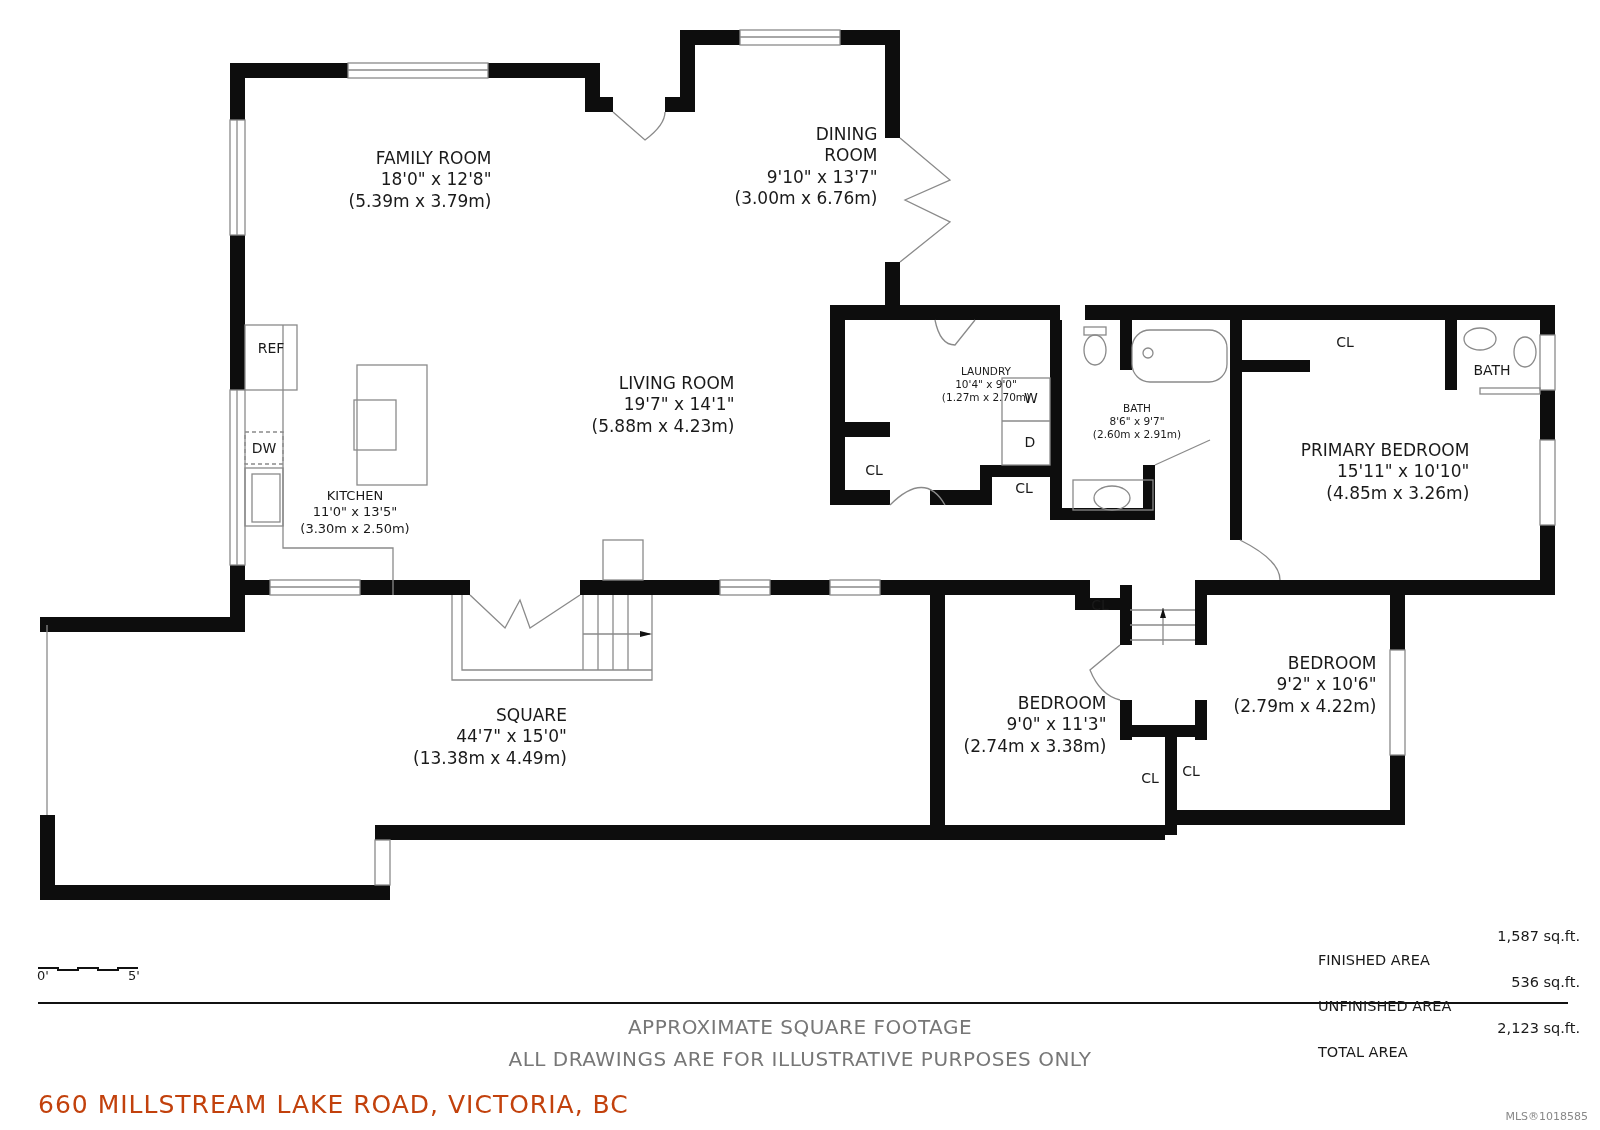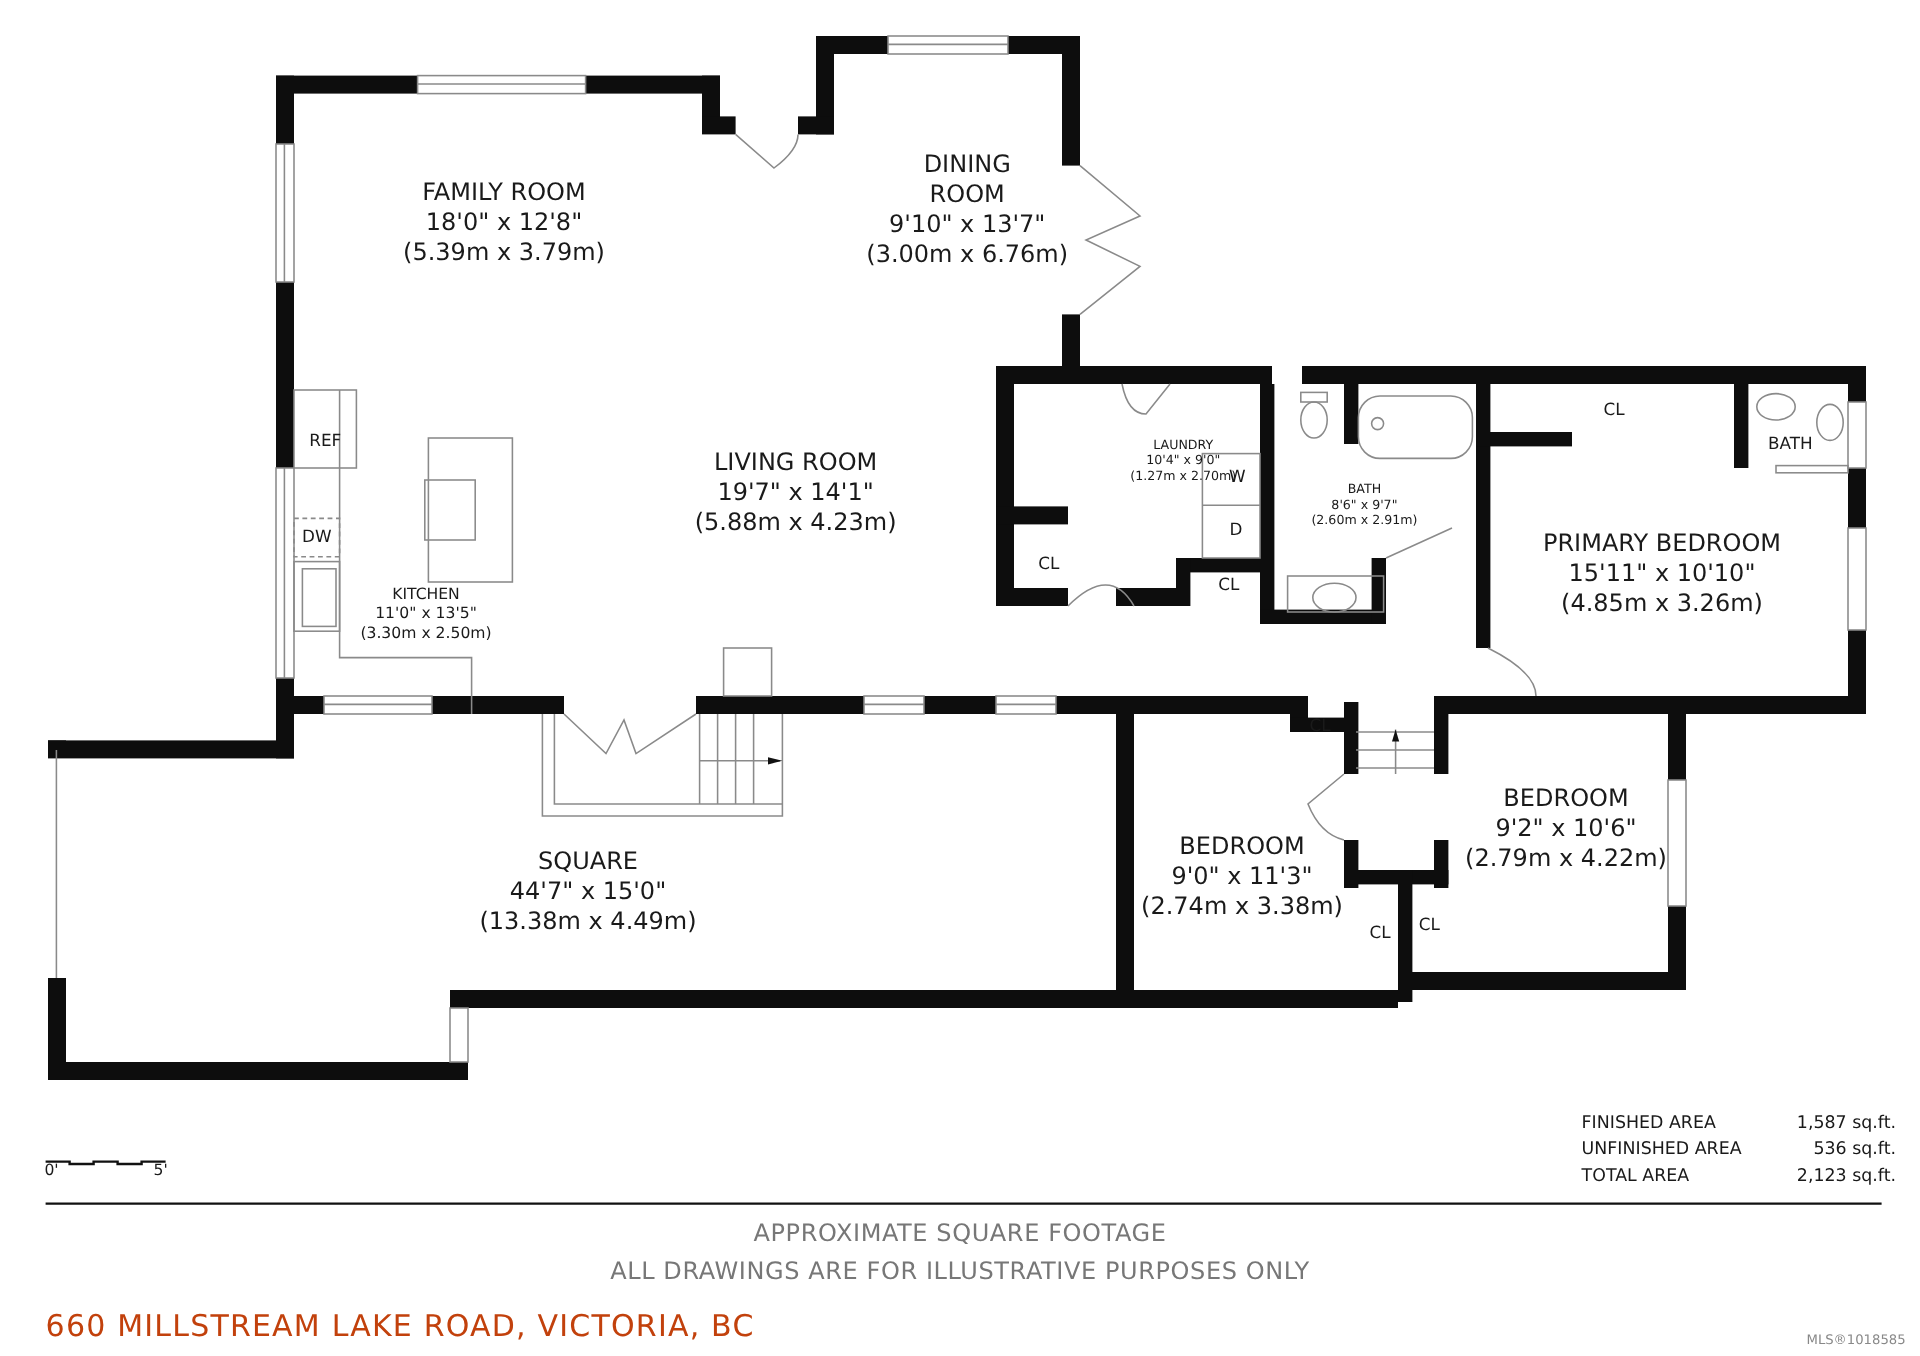--- a/index.html
+++ b/index.html
@@ -1,25 +1,25 @@
 <!DOCTYPE html>
 <html><head>
 <meta charset="utf-8">
 <style>
   html, body { margin:0; padding:0; background:#fff; }
   body { width:1600px; height:1130px; position:relative; overflow:hidden; font-family:"DejaVu Sans", sans-serif; color:#1a1a1a; }
   #plan { position:absolute; left:0; top:0; }
   .lbl { position:absolute; text-align:center; line-height:1.25; transform:translateX(-50%); white-space:nowrap; color:#1a1a1a; }
-  .lbl.big { font-size:20px; }
+  .lbl.big { font-size:17px;text-align:right; }
   .lbl.sm { font-size:12px; }
   .lbl.xs { font-size:10.5px; }
   .tag { position:absolute; font-size:14px; transform:translate(-50%,-50%); }
   .area { position:absolute; left:1318px; top:925px; font-size:14.5px; line-height:22px; }
   .area .row { display:flex; }
-  .area .k { width:158px; }
+  .area .k { width:158px;margin-top:24px; }
   .area .v { width:104px; text-align:right; }
   .scale-l { position:absolute; top:968px; font-size:13px; }
   .disclaim { position:absolute; left:0; width:1600px; text-align:center; font-size:20px; color:#777; letter-spacing:0.5px; }
   .address { position:absolute; left:38px; top:1090px; font-size:25px; letter-spacing:1px; color:#c2410c; }
   .mls { position:absolute; right:12px; top:1110px; font-size:11px; color:#888; }
 </style>
 </head>
 <body>
 
 <svg id="plan" width="1600" height="1130" viewBox="0 0 1600 1130">
@@ -210,21 +210,21 @@
   <div>BEDROOM</div>
     <div>9'0" x 11'3"</div>
     <div>(2.74m x 3.38m)</div>
 </div>
 <div class="lbl big" style="left:1305px;top:653px;">
   <div>BEDROOM</div>
     <div>9'2" x 10'6"</div>
     <div>(2.79m x 4.22m)</div>
 </div>
 
-<span class="tag" style="left:271px;top:368px;">REF</span>
+<span class="tag" style="left:271px;top:348px;">REF</span>
 <span class="tag" style="left:264px;top:448px;">DW</span>
 <span class="tag" style="left:1031px;top:398px;">W</span>
 <span class="tag" style="left:1030px;top:442px;">D</span>
 <span class="tag" style="left:874px;top:470px;">CL</span>
 <span class="tag" style="left:1024px;top:488px;">CL</span>
 <span class="tag" style="left:1345px;top:342px;">CL</span>
 <span class="tag" style="left:1492px;top:370px;">BATH</span>
 <span class="tag" style="left:1100px;top:605px;">CL</span>
 <span class="tag" style="left:1150px;top:778px;">CL</span>
 <span class="tag" style="left:1191px;top:771px;">CL</span>

